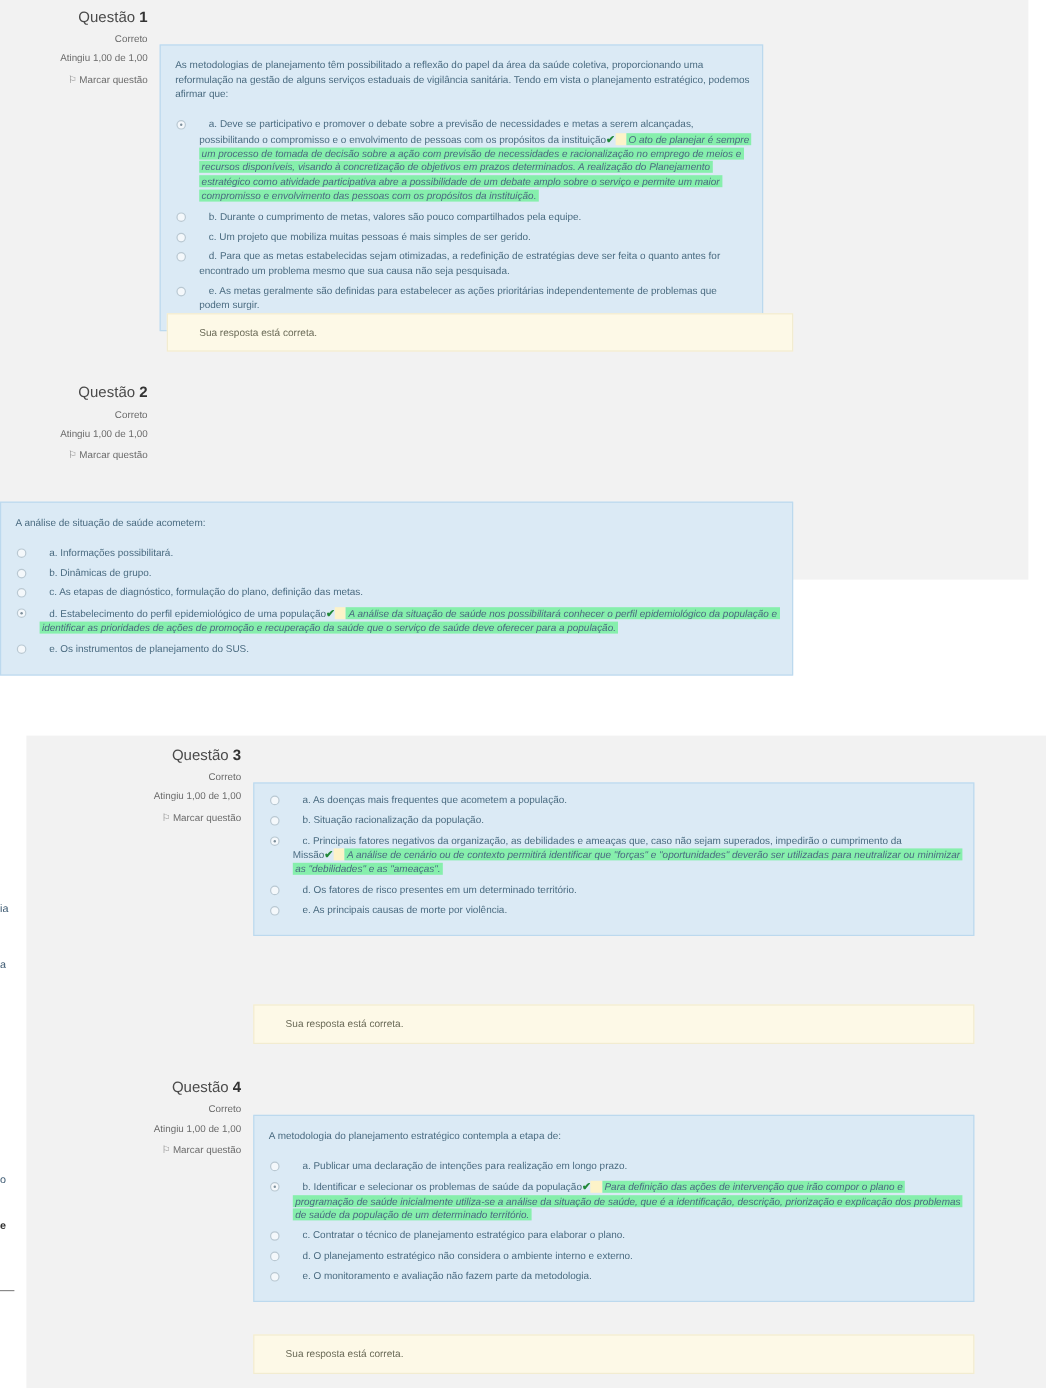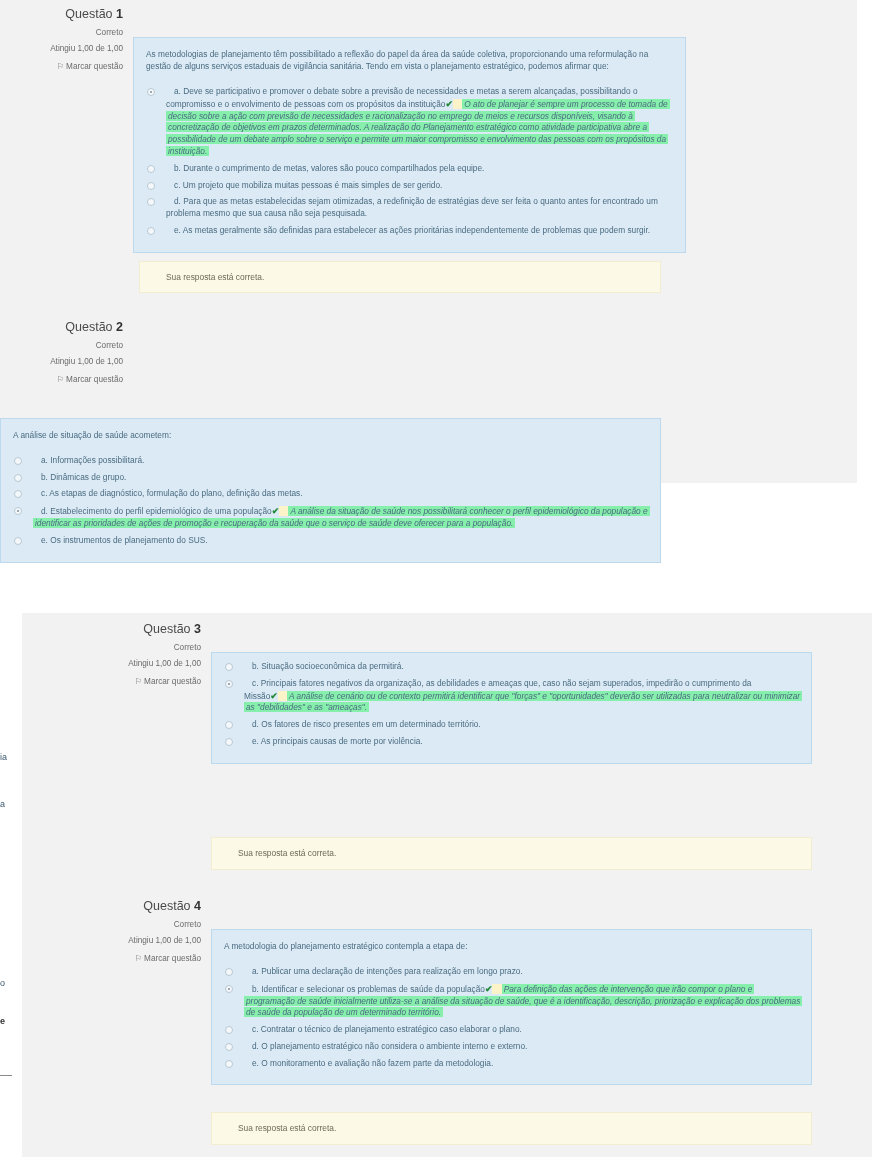--- a/index.html
+++ b/index.html
@@ -140,21 +140,21 @@
     background: #8a8a8a;
   }
 </style>
 </head>
 <body>
 
 <div class="page">
 
   <div class="panel" id="panel-top"></div>
 
-  <div class="question" id="q1" style="left:0px; top:5px; width:686px;">
+  <div class="question" id="q1" style="left:0px; top:5px; width:636px;">
     <div class="qinfo" style="width:133px;">
       <div class="qnum">
         <span>Questão</span>
         <b>1</b>
       </div>
       <div class="qstate">Correto</div>
       <div class="qgrade">Atingiu 1,00 de 1,00</div>
       <div class="qflag">
         <span class="flag-ico">⚐</span><span>Marcar questão</span>
       </div>
@@ -212,21 +212,22 @@
         <b>3</b>
       </div>
       <div class="qstate">Correto</div>
       <div class="qgrade">Atingiu 1,00 de 1,00</div>
       <div class="qflag">
         <span class="flag-ico">⚐</span><span>Marcar questão</span>
       </div>
     </div>
     <div class="qcontent">
       <div class="answers">
-          <div class="ans"><span class="radio"></span><span class="lbl"><span class="prefix">b. </span><span>Situação socioeconômica da permitirá.</span></span></div>
+          <div class="ans"><span class="radio"></span><span class="lbl"><span class="prefix">a. </span><span>As doenças mais frequentes que acometem a população.</span></span></div>
+          <div class="ans"><span class="radio"></span><span class="lbl"><span class="prefix">b. </span><span>Situação racionalização da população.</span></span></div>
           <div class="ans"><span class="radio checked"></span><span class="lbl"><span class="prefix">c. </span><span>Principais fatores negativos da organização, as debilidades e ameaças que, caso não sejam superados, impedirão o cumprimento da Missão</span><span class="mark-ok">✔</span><span class="fb-gap">&nbsp;&nbsp;&nbsp;&nbsp;</span><span class="fb">A análise de cenário ou de contexto permitirá identificar que "forças" e "oportunidades" deverão ser utilizadas para neutralizar ou minimizar as "debilidades" e as "ameaças".</span></span></div>
           <div class="ans"><span class="radio"></span><span class="lbl"><span class="prefix">d. </span><span>Os fatores de risco presentes em um determinado território.</span></span></div>
           <div class="ans"><span class="radio"></span><span class="lbl"><span class="prefix">e. </span><span>As principais causas de morte por violência.</span></span></div>
         </div>
     </div>
   </div>
 
   <div class="correct-bar" style="left:211px; top:837px; width:601px; height:33px;">Sua resposta está correta.</div>
 
   <div class="question" id="q4" style="left:22px; top:897px; width:790px;">
@@ -239,21 +240,21 @@
       <div class="qgrade">Atingiu 1,00 de 1,00</div>
       <div class="qflag">
         <span class="flag-ico">⚐</span><span>Marcar questão</span>
       </div>
     </div>
     <div class="qcontent">
       <div class="qtext">A metodologia do planejamento estratégico contempla a etapa de:</div>
       <div class="answers">
           <div class="ans"><span class="radio"></span><span class="lbl"><span class="prefix">a. </span><span>Publicar uma declaração de intenções para realização em longo prazo.</span></span></div>
           <div class="ans"><span class="radio checked"></span><span class="lbl"><span class="prefix">b. </span><span>Identificar e selecionar os problemas de saúde da população</span><span class="mark-ok">✔</span><span class="fb-gap">&nbsp;&nbsp;&nbsp;&nbsp;</span><span class="fb">Para definição das ações de intervenção que irão compor o plano e programação de saúde inicialmente utiliza-se a análise da situação de saúde, que é a identificação, descrição, priorização e explicação dos problemas de saúde da população de um determinado território.</span></span></div>
-          <div class="ans"><span class="radio"></span><span class="lbl"><span class="prefix">c. </span><span>Contratar o técnico de planejamento estratégico caso elaborar o plano.</span></span></div>
+          <div class="ans"><span class="radio"></span><span class="lbl"><span class="prefix">c. </span><span>Contratar o técnico de planejamento estratégico para elaborar o plano.</span></span></div>
           <div class="ans"><span class="radio"></span><span class="lbl"><span class="prefix">d. </span><span>O planejamento estratégico não considera o ambiente interno e externo.</span></span></div>
           <div class="ans"><span class="radio"></span><span class="lbl"><span class="prefix">e. </span><span>O monitoramento e avaliação não fazem parte da metodologia.</span></span></div>
         </div>
     </div>
   </div>
 
   <div class="correct-bar" style="left:211px; top:1112px; width:601px; height:33px;">Sua resposta está correta.</div>
 
 </div>
 

